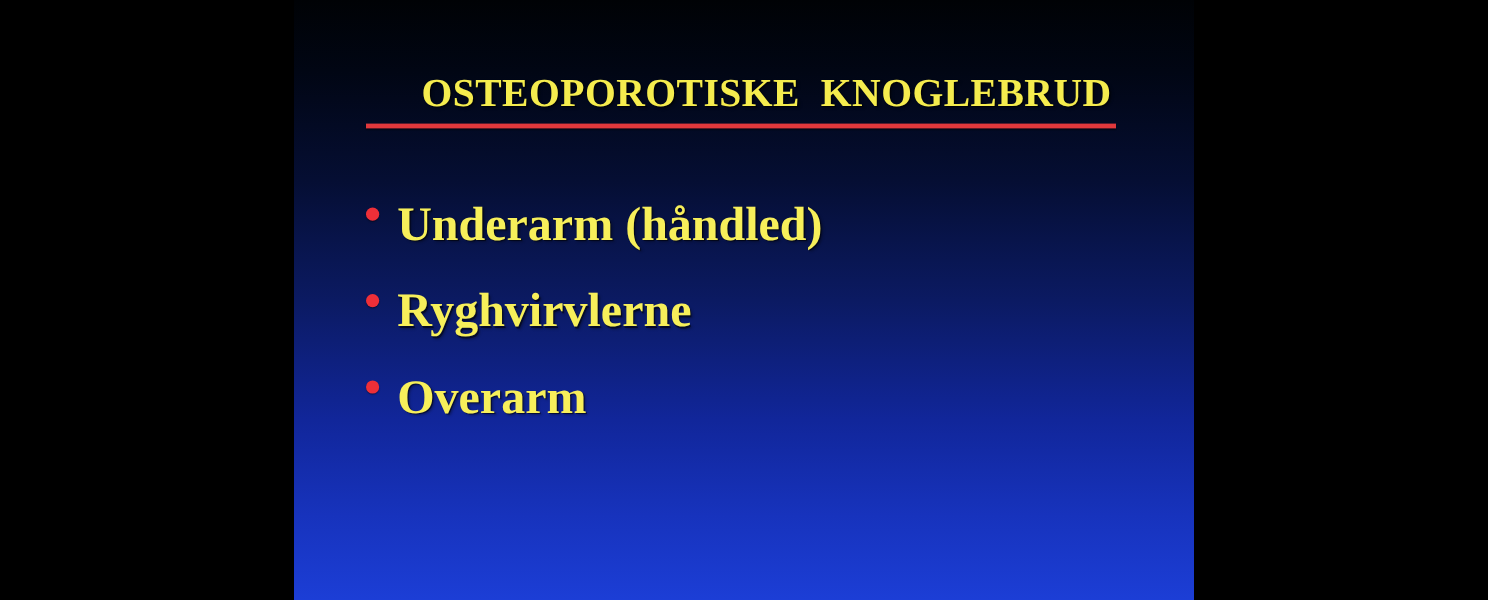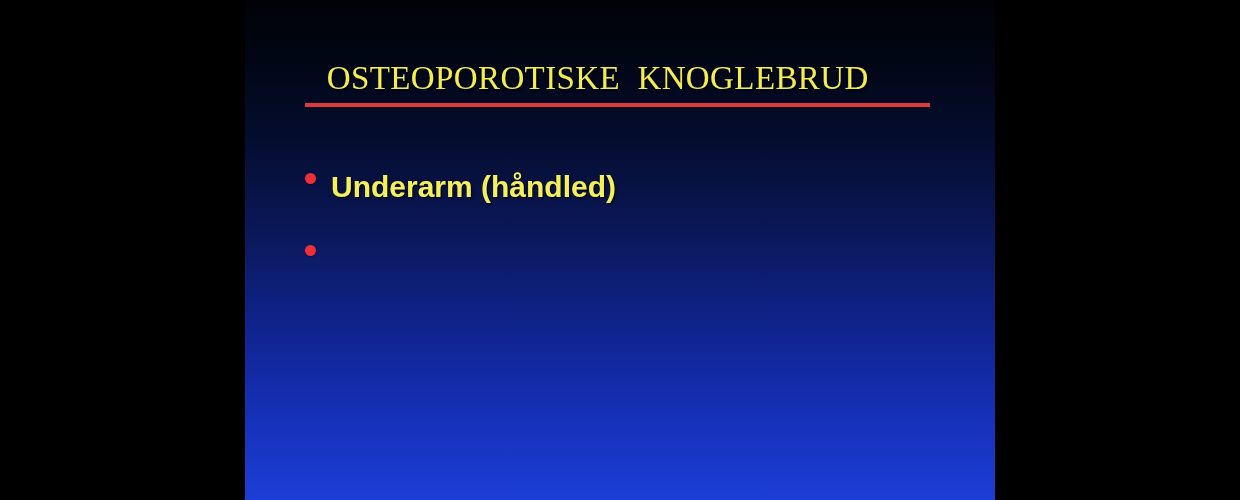--- a/index.html
+++ b/index.html
@@ -52,28 +52,29 @@
 
   
   .title-block {
     position: absolute;
     left: 60px;
     top: 58px;
     width: 630px;
   }
   .slide-title {
     font-family: "Liberation Serif", "DejaVu Serif", serif;
-    font-weight: normal;
+    font-weight: bold;
     font-size: 33px;
     line-height: 40px;
     letter-spacing: 0.4px;
     color: #f5ec4e;
     white-space: pre;
     text-shadow: 1px 1px 0 rgba(0,0,0,0.55), 2px 2px 2px rgba(0,0,0,0.35);
     padding-left: 13px;
+    text-align: right;
   }
   .title-rule {
     margin-top: 5px;
     width: 625px;
     height: 4px;
     background: #e0383c;
     box-shadow: 0 1px 1px rgba(0,0,0,0.4);
   }
 
   
@@ -96,23 +97,23 @@
     flex: 0 0 auto;
     width: 11px;
     height: 11px;
     border-radius: 50%;
     background: #ee2f38;
     margin-right: 15px;
     margin-left: 8px;
     box-shadow: 0 1px 1px rgba(0,0,0,0.4);
   }
   .bullet-text {
-    font-family: Liberation Sans, sans-serif;
+    font-family: Liberation Serif, serif;
     font-weight: bold;
-    font-size: 30px;
+    font-size: 40px;
     line-height: 34px;
     color: #f7ef5a;
     text-shadow: 1px 1px 0 rgba(0,0,0,0.5), 2px 2px 2px rgba(0,0,0,0.3);
     white-space: pre;
     margin-top: 17px;
   }
 </style>
 </head>
 <body>
 
@@ -128,22 +129,27 @@
       <div class="title-rule"></div>
     </div>
 
     <ul class="bullet-list">
 
       <li class="bullet-item">
         <span class="bullet-dot"></span>
         <span class="bullet-text">Underarm (håndled)</span>
       </li>
 
+      <li class="bullet-item">
+        <span class="bullet-dot"></span>
+        <span class="bullet-text">Ryghvirvlerne</span>
+      </li>
 
 
       <li class="bullet-item">
         <span class="bullet-dot"></span>
+        <span class="bullet-text">Overarm</span>
       </li>
 
     </ul>
 
   </div>
 </div>
 
 </body></html>

